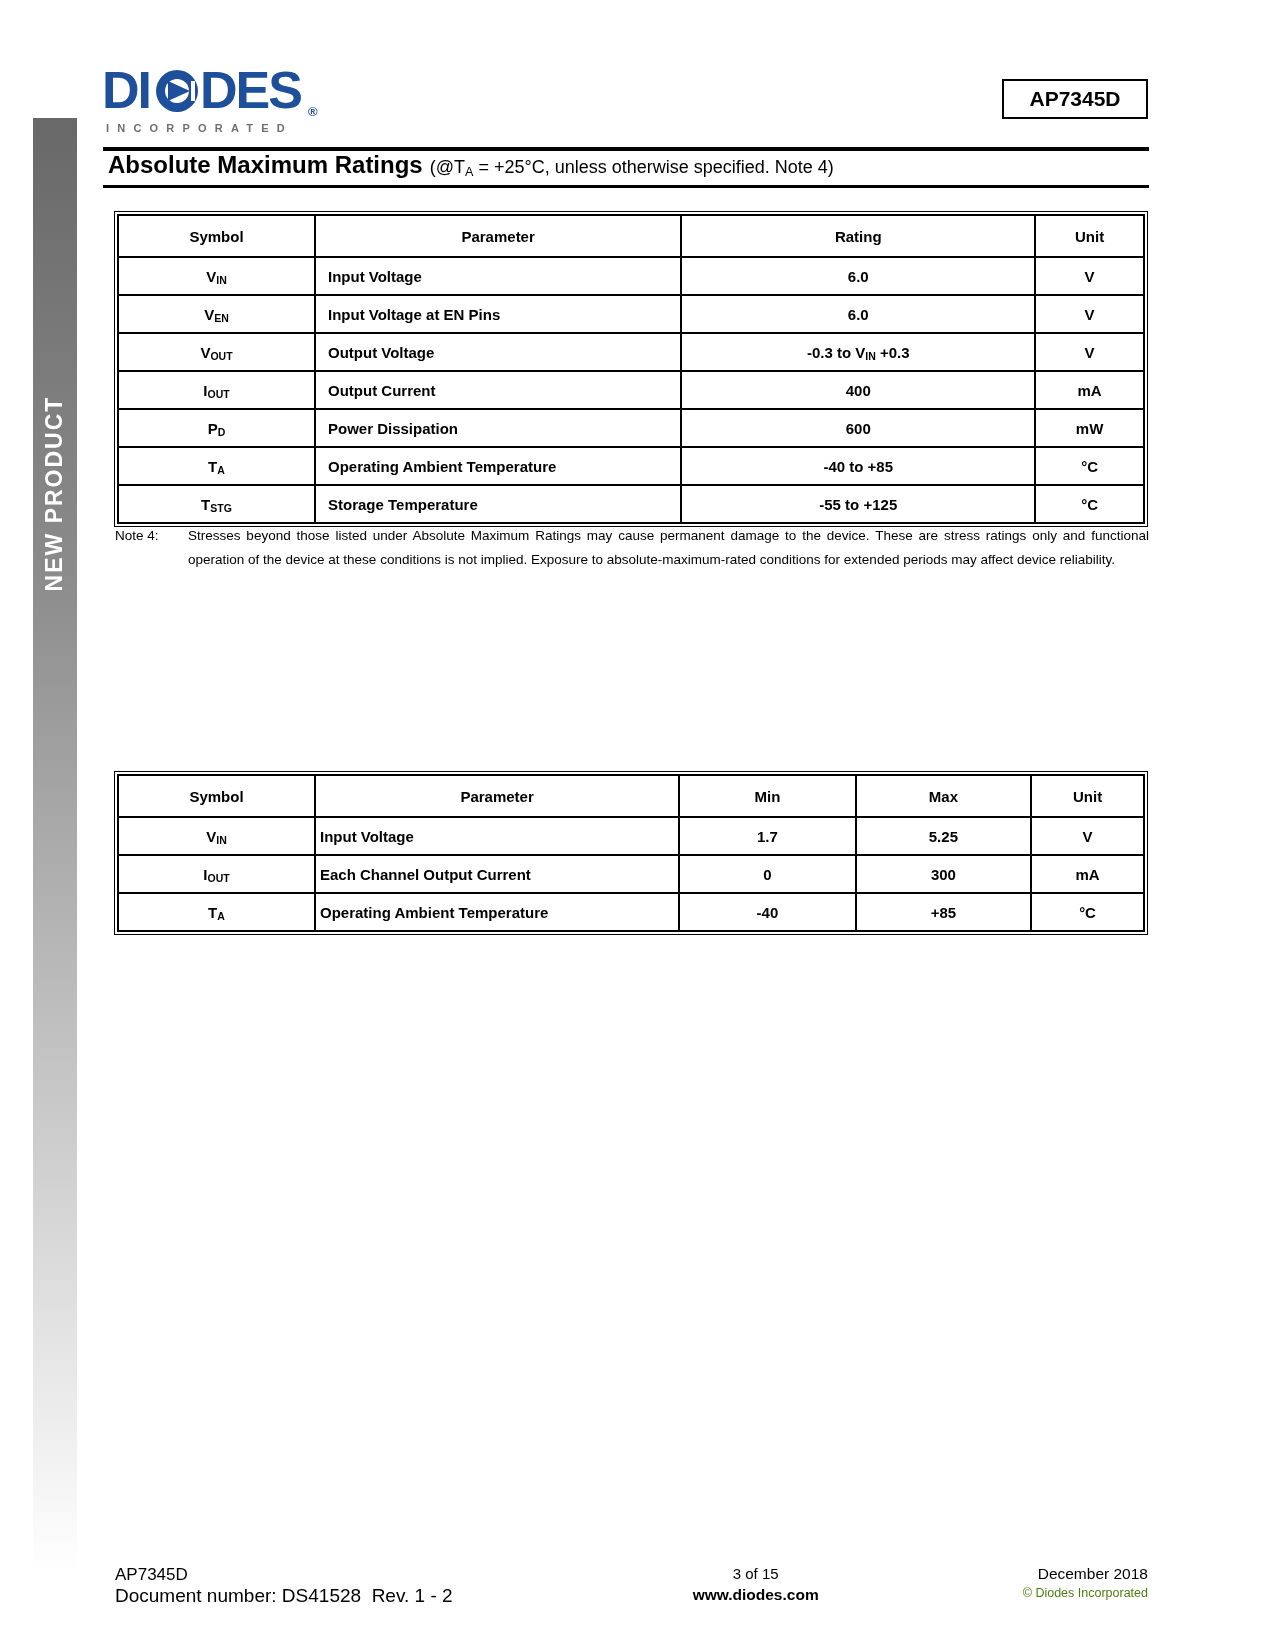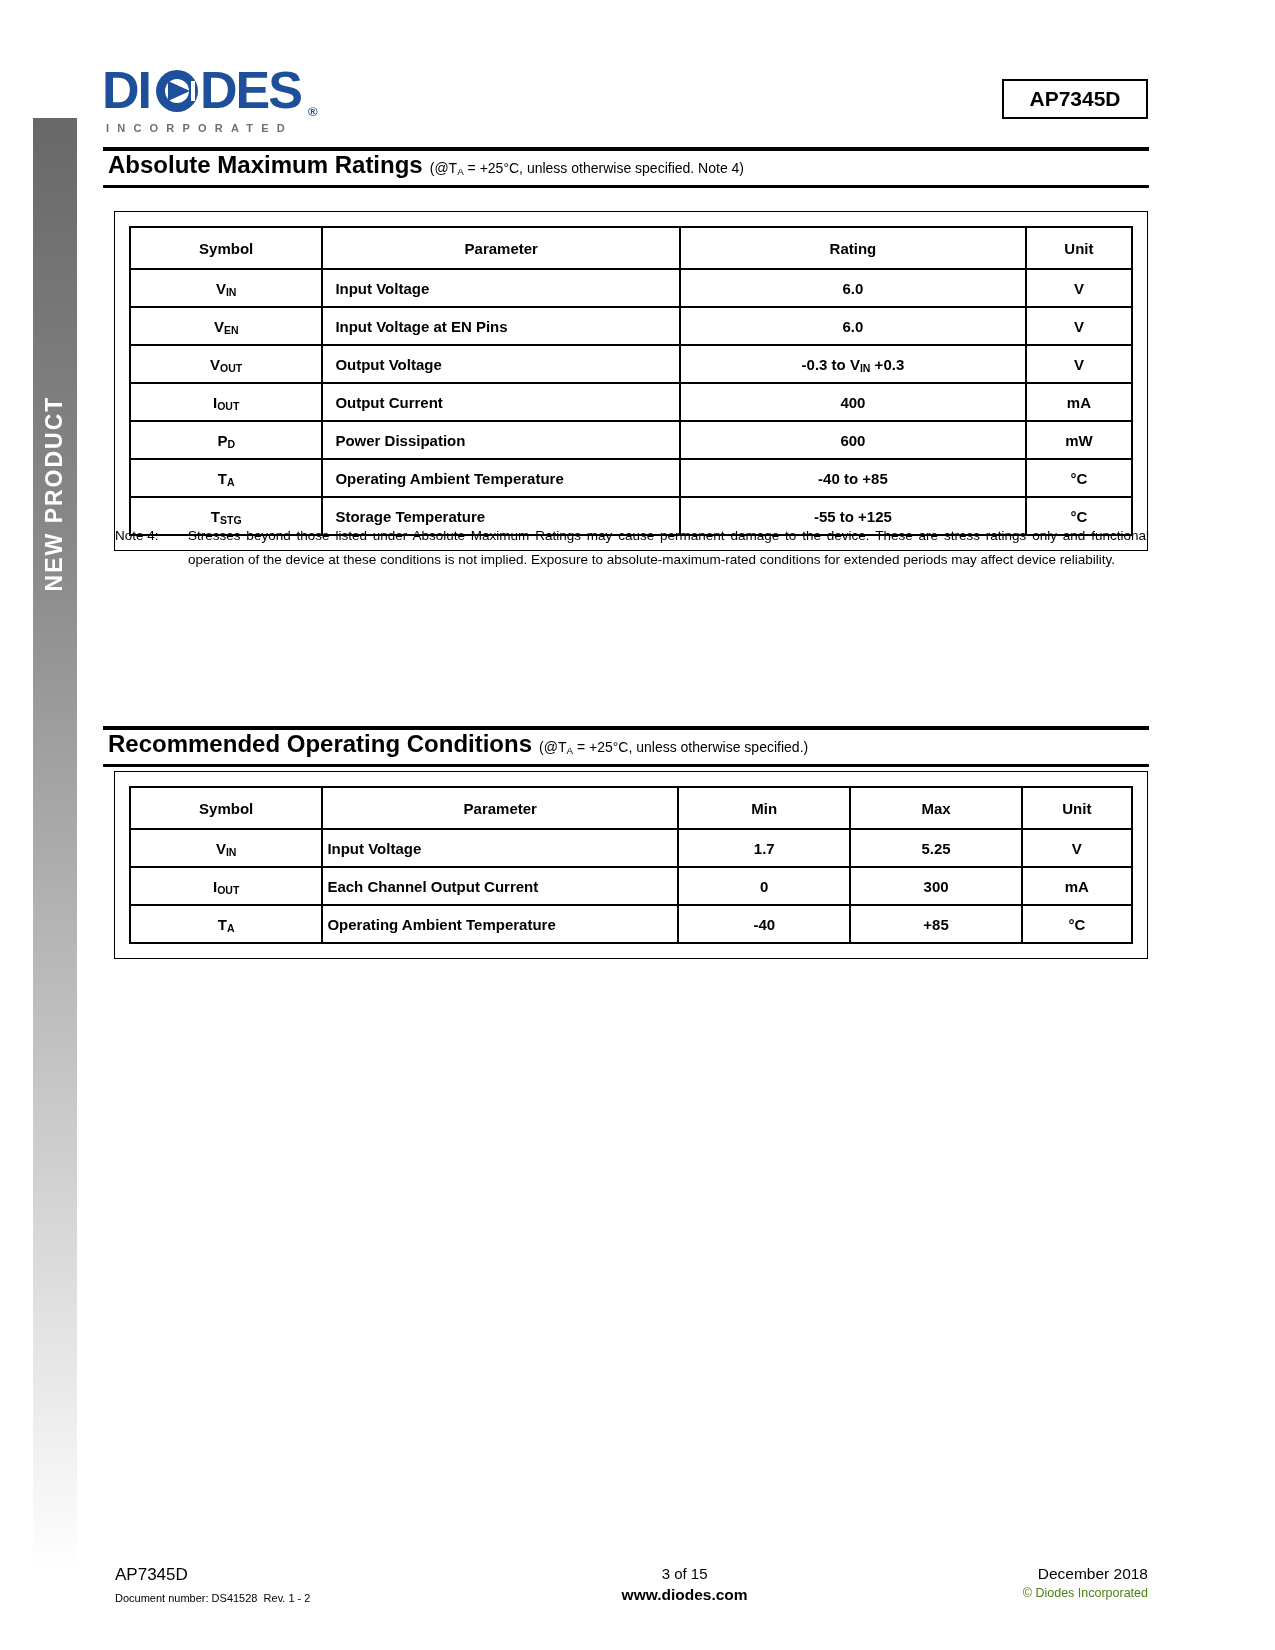--- a/index.html
+++ b/index.html
@@ -33,28 +33,28 @@
   }
 
   
   .sec-head {
     position:absolute; left:103px; width:1046px;
     border-top:4px solid #000; border-bottom:3px solid #000;
     padding:0 0 6px 5px;
     display:flex; align-items:baseline; gap:7px;
   }
   .sec-head .t { font-size:24px; font-weight:bold; letter-spacing:0; }
-  .sec-head .s { font-size:14px; }
+  .sec-head .s { font-size:18px; }
   #head-amr { top:147px; }
   #head-roc { top:726px; }
 
   sub { font-size:0.70em; vertical-align:-0.22em; line-height:0; }
 
   
-  .tblwrap { position:absolute; left:114px; width:1034px; border:1px solid #000; padding:14px; background:#fff; }
+  .tblwrap { position:absolute; left:114px; width:1034px; border:1px solid #000; padding:2px; background:#fff; }
   #tbl-amr { top:211px; }
   #tbl-roc { top:771px; }
   table { border-collapse:collapse; width:100%; table-layout:fixed; }
   th,td { border:2px solid #000; font-size:15px; text-align:center; vertical-align:middle; }
   th { height:42px; font-weight:bold; font-size:15px; }
   td { height:38px;font-weight:bold; }
   td.c-par { text-align:left;margin-left:34px; }
   .t1 td.c-par { padding-left:12px; }
   .t2 td.c-par { padding-left:4px; }
   .t1 .w-sym{width:19.2%}.t1 .w-par{width:35.7%}.t1 .w-rat{width:34.5%}.t1 .w-unit{width:10.6%}
@@ -67,21 +67,21 @@
   }
   .note .lbl { width:73px; flex:none; }
   .note .txt { flex:1; text-align:justify; }
 
   
   .footer {
     position:absolute; left:115px; top:1565px; width:1033px;
     display:flex; justify-content:space-between; align-items:flex-start;
   }
   .f-left .l1 { font-size:17px; }
-  .f-left .l2 { font-size:11px; margin-top:7px; white-space:pre; }
+  .f-left .l2 { font-size:19px; white-space:pre; }
   .f-center { text-align:center;margin-left:36px; }
   .f-center .l1 { font-size:15px; }
   .f-center .l2 { font-size:15.5px; font-weight:bold; margin-top:4px; }
   .f-right { text-align:right; }
   .f-right .l1 { font-size:15.5px; }
   .f-right .l2 { font-size:12.5px; margin-top:3px; color:#4d7c0f; }
 </style>
 </head>
 <body>
 
@@ -169,24 +169,20 @@
         </tr>
       </tbody>
     </table>
   </div>
 
   <div class="note">
     <span class="lbl">Note 4:</span>
     <span class="txt">Stresses beyond those listed under Absolute Maximum Ratings may cause permanent damage to the device. These are stress ratings only and functional operation of the device at these conditions is not implied. Exposure to absolute-maximum-rated conditions for extended periods may affect device reliability.</span>
   </div>
 
-  <div class="sec-head" id="head-roc">
-    <span class="t">Recommended Operating Conditions</span>
-    <span class="s"><span>(@T</span><sub>A</sub><span> = +25°C, unless otherwise specified.)</span></span>
-  </div>
 
   <div class="tblwrap t2" id="tbl-roc">
     <table>
       <thead>
         <tr>
           <th class="w-sym">Symbol</th>
           <th class="w-par">Parameter</th>
           <th class="w-min">Min</th>
           <th class="w-max">Max</th>
           <th class="w-unit">Unit</th>

